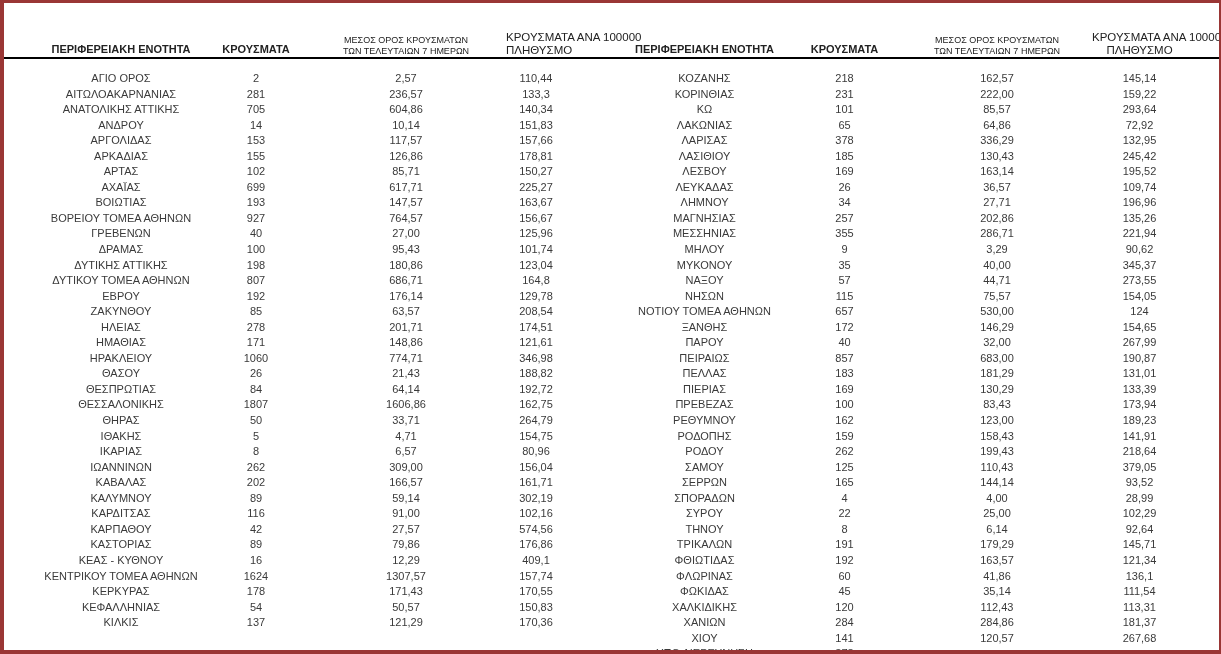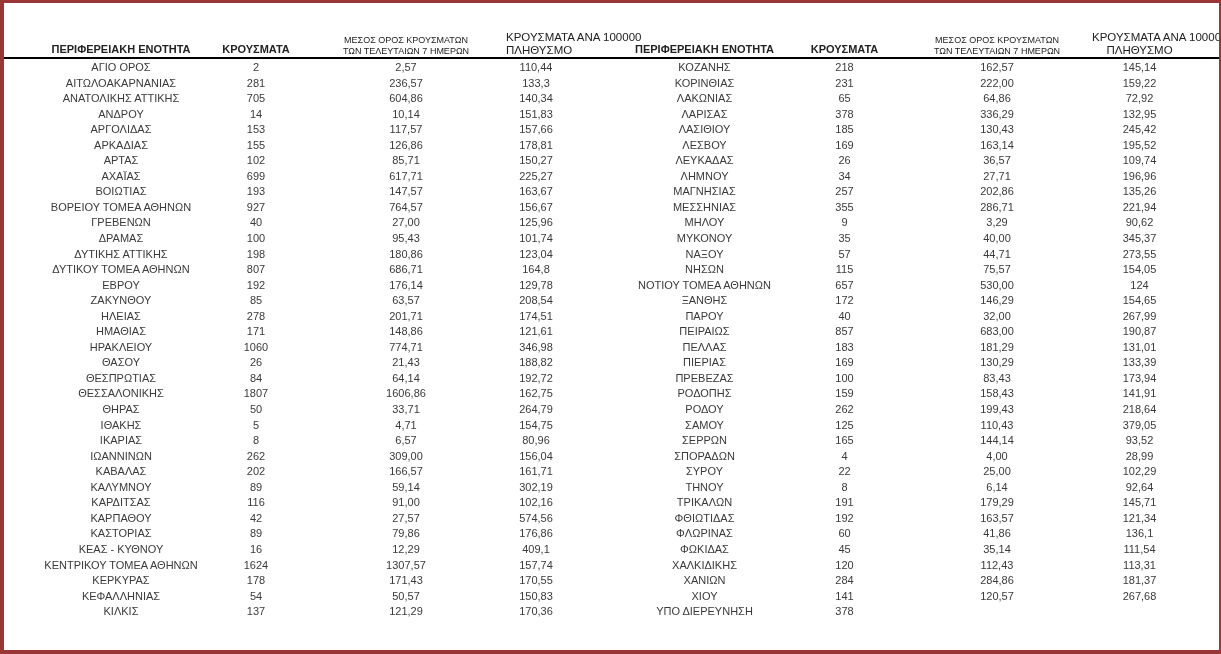--- a/index.html
+++ b/index.html
@@ -21,21 +21,21 @@
   .half-right{margin-left:48px;}
   .cols-left{display:grid;grid-template-columns:30px 170px 100px 200px 60px;}
   .cols-right{display:grid;grid-template-columns:8px 165px 115px 190px 95px;}
   .thead{align-items:end;height:36px;color:#222;}
   .thead > span, .thead > .hstack{min-width:0;text-align:center;white-space:nowrap;}
   .h1{font-size:11px;line-height:13px;font-weight:700;}
   .hstack{display:flex;flex-direction:column;justify-content:center;}
   .hstack.small span{font-size:9px;line-height:10.5px;}
   .hstack.large span{font-size:11.5px;line-height:12.5px;}
   .head-rule{height:0;border-top:2px solid #000;margin-top:1px;}
-  .rows{margin-top:1px;}
+  .rows{margin-top:12px;}
   .trow > span{
     min-width:0;text-align:center;white-space:nowrap;
     font-size:11px;height:15.55px;line-height:15.55px;
   }
 </style>
 </head>
 <body>
 
 <div class="sheet">
   <div class="inner">
@@ -339,20 +339,27 @@
           </div>
           <div class="trow cols-right">
             <span></span>
             <span>ΚΟΡΙΝΘΙΑΣ</span>
             <span>231</span>
             <span>222,00</span>
             <span>159,22</span>
           </div>
           <div class="trow cols-right">
             <span></span>
+            <span>ΚΩ</span>
+            <span>101</span>
+            <span>85,57</span>
+            <span>293,64</span>
+          </div>
+          <div class="trow cols-right">
+            <span></span>
             <span>ΛΑΚΩΝΙΑΣ</span>
             <span>65</span>
             <span>64,86</span>
             <span>72,92</span>
           </div>
           <div class="trow cols-right">
             <span></span>
             <span>ΛΑΡΙΣΑΣ</span>
             <span>378</span>
             <span>336,29</span>
@@ -472,20 +479,27 @@
           </div>
           <div class="trow cols-right">
             <span></span>
             <span>ΠΡΕΒΕΖΑΣ</span>
             <span>100</span>
             <span>83,43</span>
             <span>173,94</span>
           </div>
           <div class="trow cols-right">
             <span></span>
+            <span>ΡΕΘΥΜΝΟΥ</span>
+            <span>162</span>
+            <span>123,00</span>
+            <span>189,23</span>
+          </div>
+          <div class="trow cols-right">
+            <span></span>
             <span>ΡΟΔΟΠΗΣ</span>
             <span>159</span>
             <span>158,43</span>
             <span>141,91</span>
           </div>
           <div class="trow cols-right">
             <span></span>
             <span>ΡΟΔΟΥ</span>
             <span>262</span>
             <span>199,43</span>

